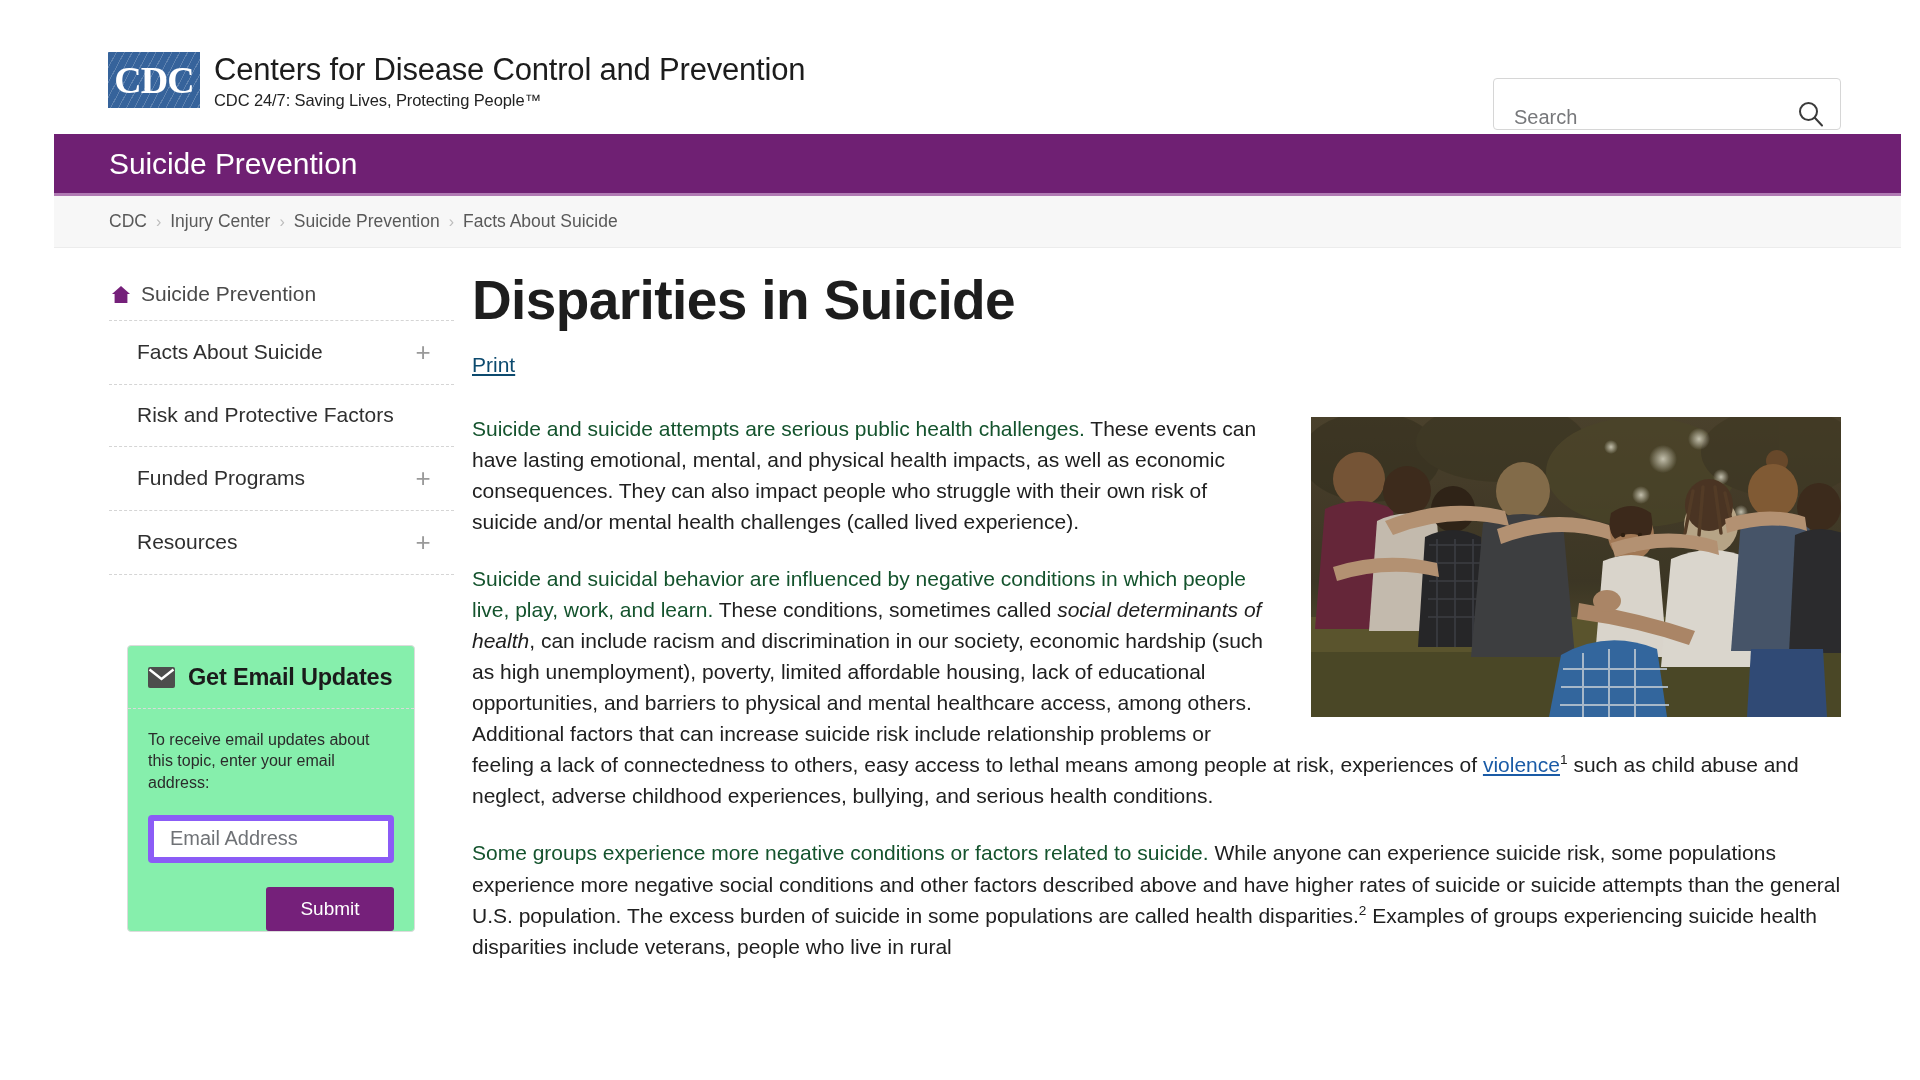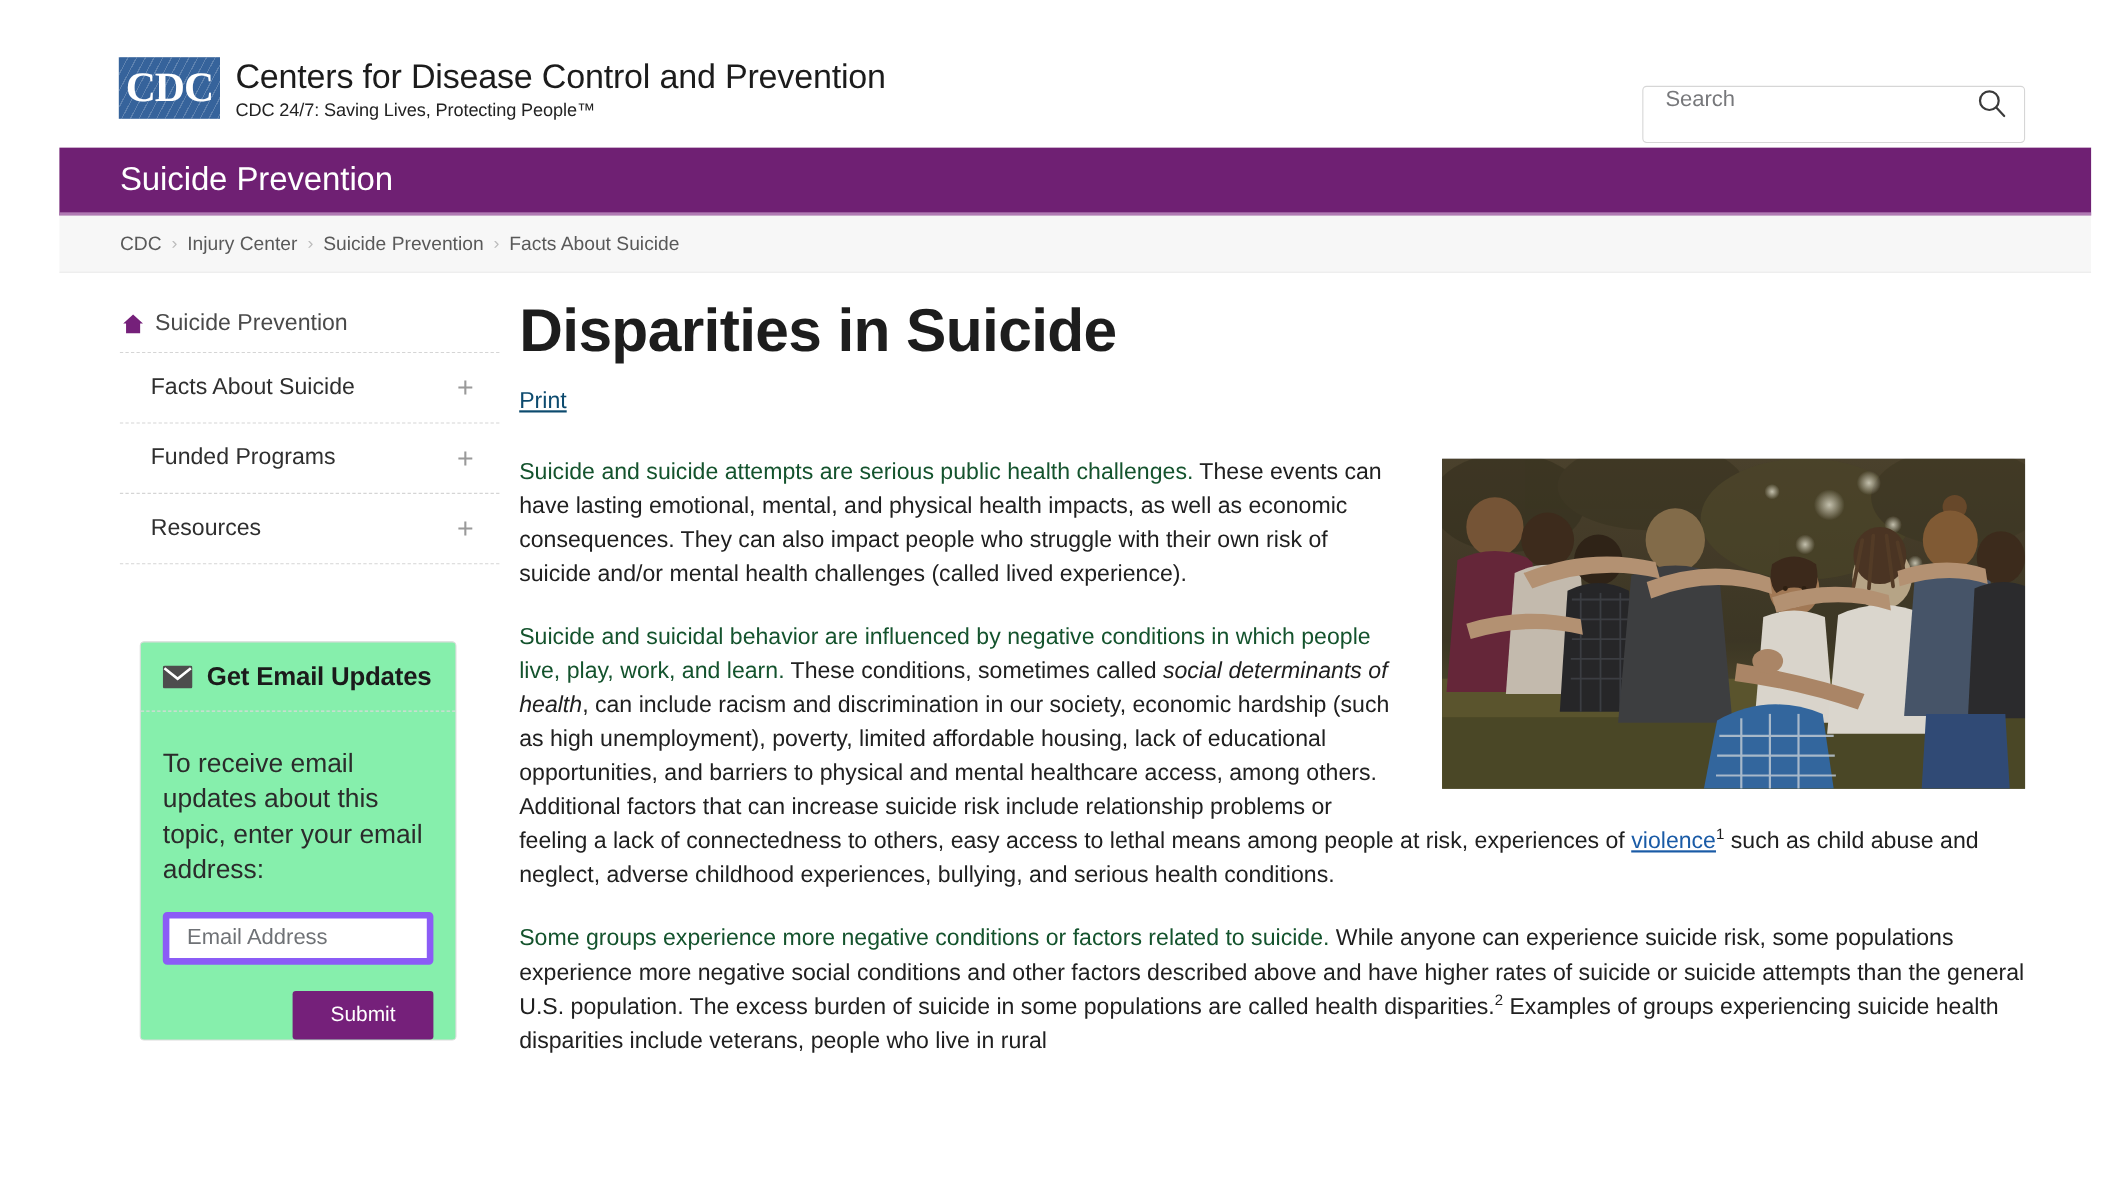--- a/index.html
+++ b/index.html
@@ -48,22 +48,22 @@
   }
   .brand-sub {
     font-size: 16.5px; color: #222; margin-top: 3px; letter-spacing: -.1px;
   }
 
   .search-box {
     position: absolute; right: 60px; top: 78px;
     width: 348px; height: 52px;
     border: 1px solid #d6d6d6; border-radius: 4px;
     background: #fff;
-    display: flex; align-items: flex-start;
-    padding: 0 14px 0 20px;
+    display: flex; align-items: flex-end;
+    padding: 12px 14px 0 20px;
     margin-left: 44px;
   }
   .search-box input {
     flex: 1; border: 0; outline: 0;
     font-size: 20px; color: #2f2f2f;
     font-family: "Liberation Sans", sans-serif;
     background: transparent;
   }
   .search-box input::placeholder { color: #77787b; }
   .search-icon { width: 30px; height: 30px; flex: 0 0 auto; }
@@ -131,21 +131,21 @@
     background:#86efac;
   }
   .email-head {
     display:flex; align-items:center; gap: 13px;
     padding: 18px 18px 17px 20px;
     border-bottom: 1px dashed #dadada;
   }
   .mail-icon { width: 27px; height: 21px; flex:0 0 auto; }
   .email-head-title { font-size: 23.5px; color:#1b1b1b; font-weight: 700; letter-spacing:-.2px;}
   .email-body { padding: 20px 20px 0 20px; }
-  .email-body p { font-size: 24px; color: #2b2b2b; line-height: 1.33; margin-top: 12px; }
+  .email-body p { font-size: 16px; color: #2b2b2b; line-height: 1.33; }
   .email-input {
     margin-top: 22px;
     width: 100%; height: 48px;
     border: 6px solid #8b5cf6; border-radius: 4px;
     padding: 0 16px; font-size: 20px; color: #333;
     font-family: "Liberation Sans", sans-serif; outline: none;
   }
   .email-input::placeholder { color: #6f7276; }
   .email-submit {
     margin: 24px 0 0 auto;
@@ -236,20 +236,24 @@
           <path d="M10 1 L19 9 L16.4 9 L16.4 18 L3.6 18 L3.6 9 L1 9 Z" fill="#75207a"></path>
         </svg>
         <span class="nav-home-label">Suicide Prevention</span>
       </div>
 
       <div class="nav-item">
         <span class="nav-item-label">Facts About Suicide</span>
         <span class="plus">+</span>
       </div>
 
+      <div class="nav-item">
+        <span class="nav-item-label">Risk and Protective Factors</span>
+        <span class="plus hidden"></span>
+      </div>
 
 
       <div class="nav-item">
         <span class="nav-item-label">Funded Programs</span>
         <span class="plus">+</span>
       </div>
 
       <div class="nav-item">
         <span class="nav-item-label">Resources</span>
         <span class="plus">+</span>

